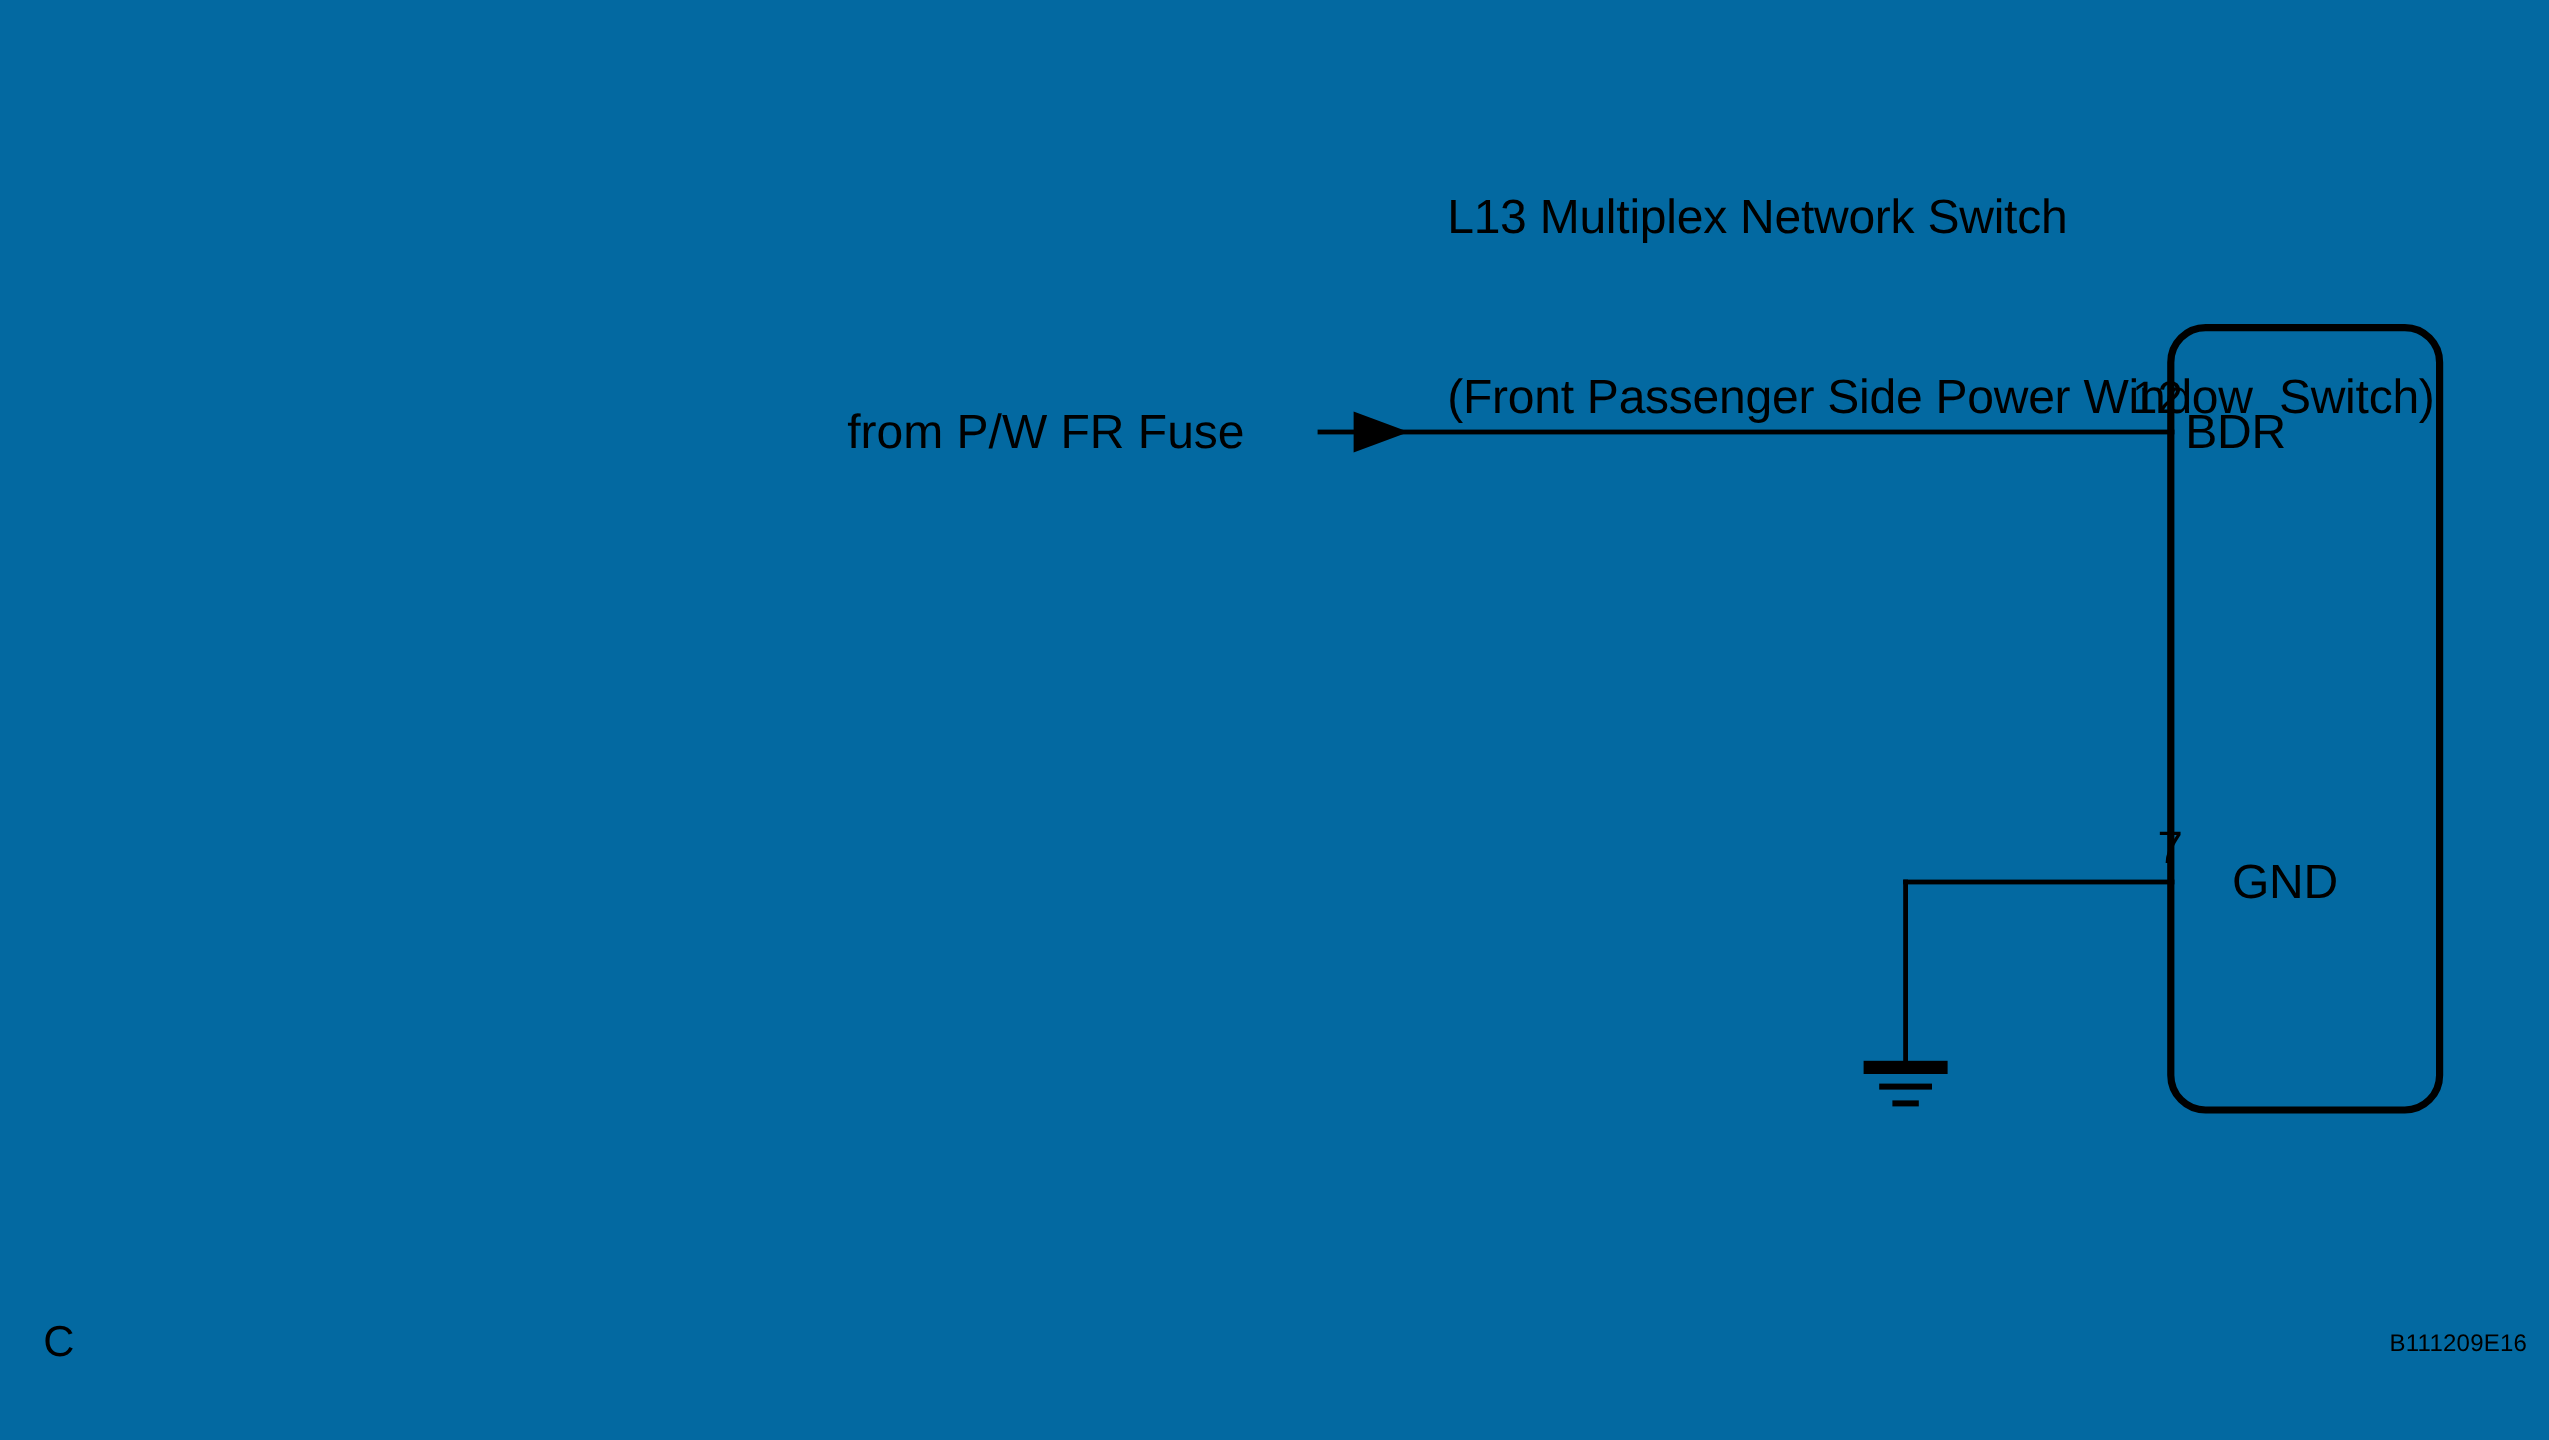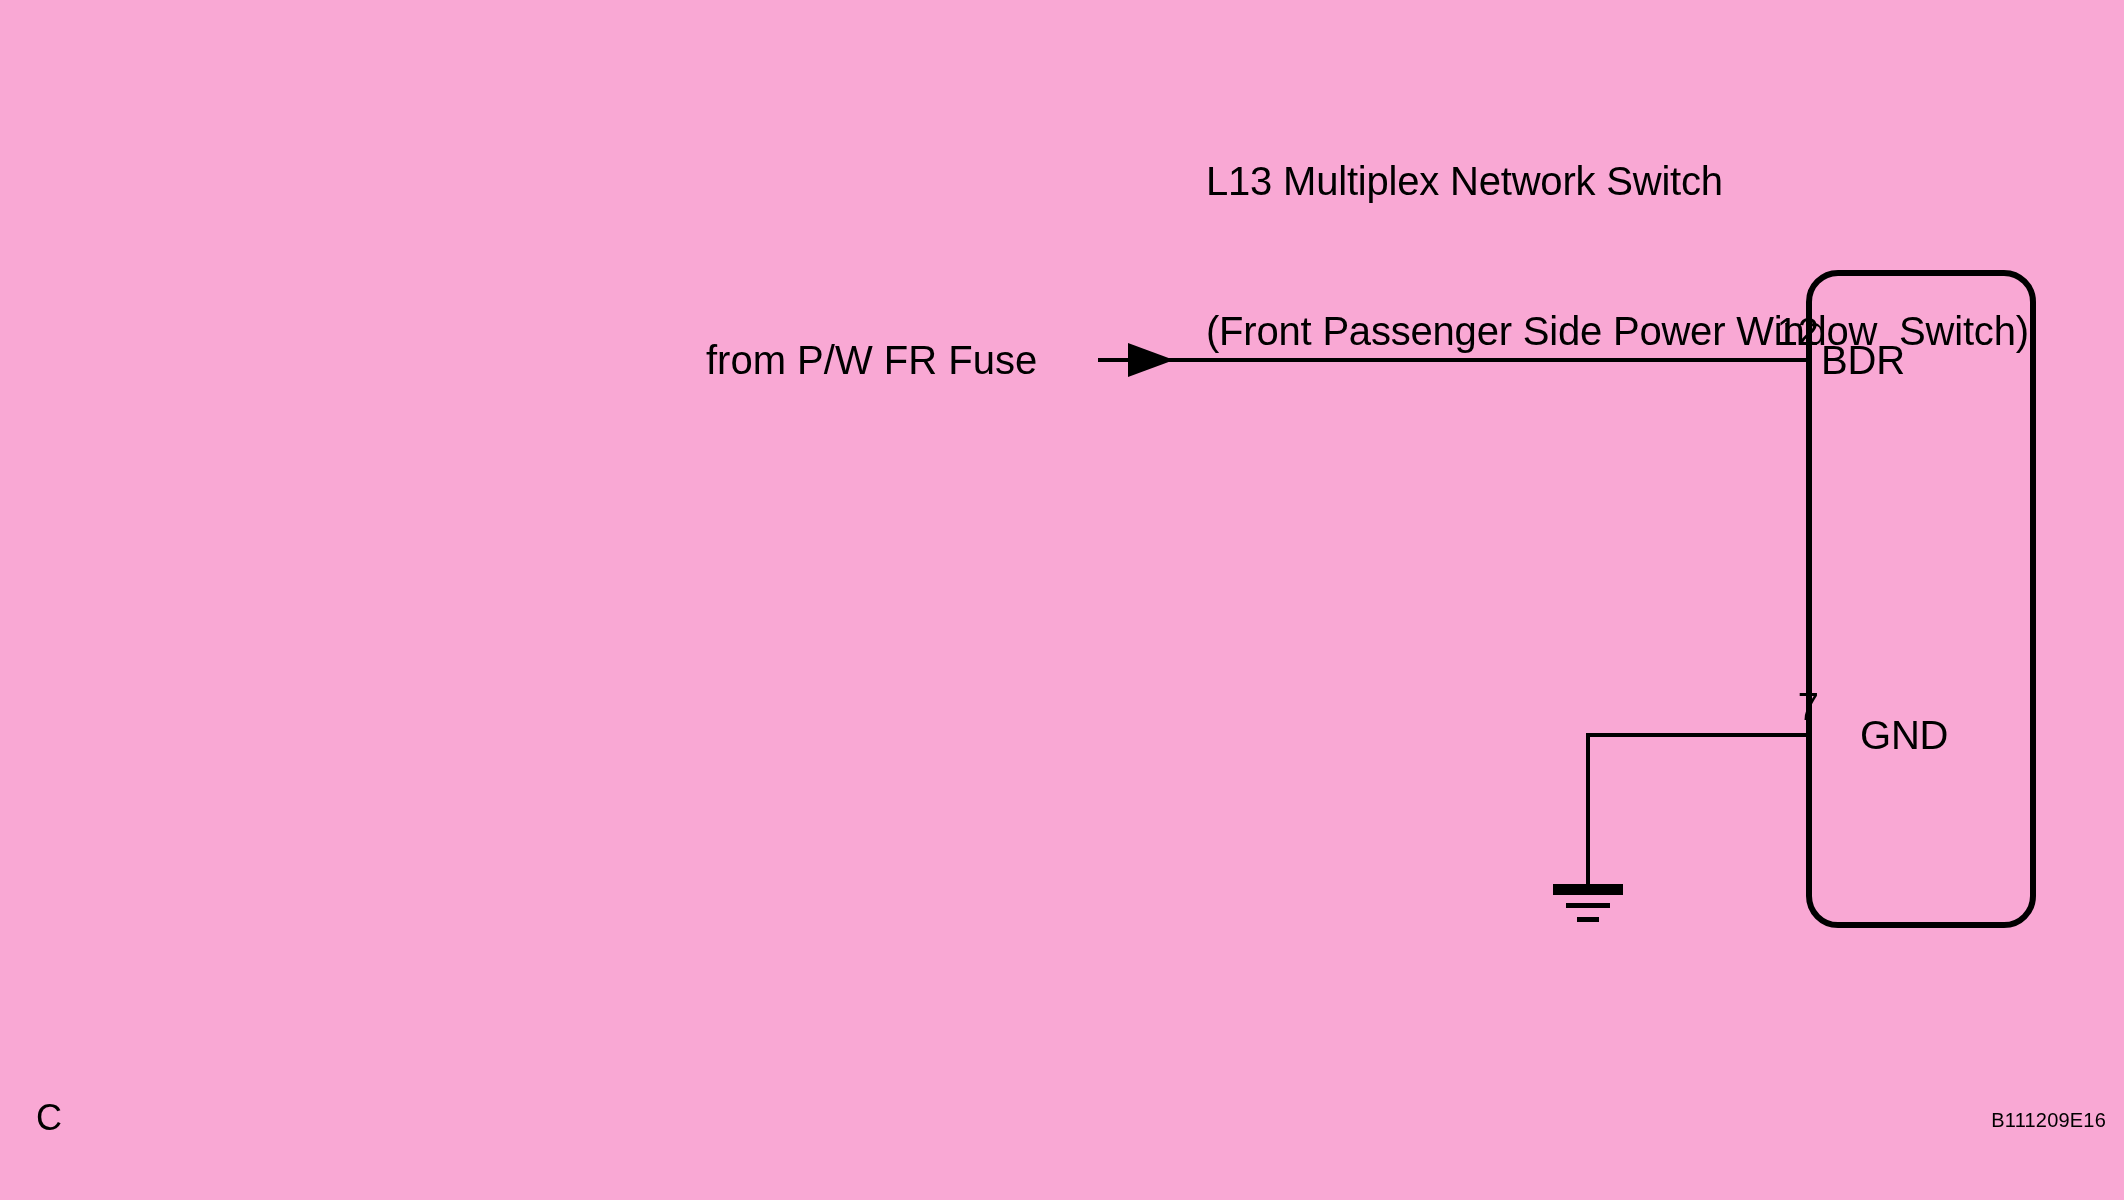--- a/index.html
+++ b/index.html
@@ -8,21 +8,21 @@
     background: #ffffff;
   }
   body {
     font-family: "Liberation Sans", sans-serif;
     color: #000000;
   }
   #canvas {
     position: relative;
     width: 2124px;
     height: 1200px;
-    background: #f9a8d4;
+    background: #0369a1;
     overflow: hidden;
   }
   .abs { position: absolute; }
 
   
   #title-block {
     left: 1206px;
     top: 56px;
     width: 860px;
     font-size: 40px;

